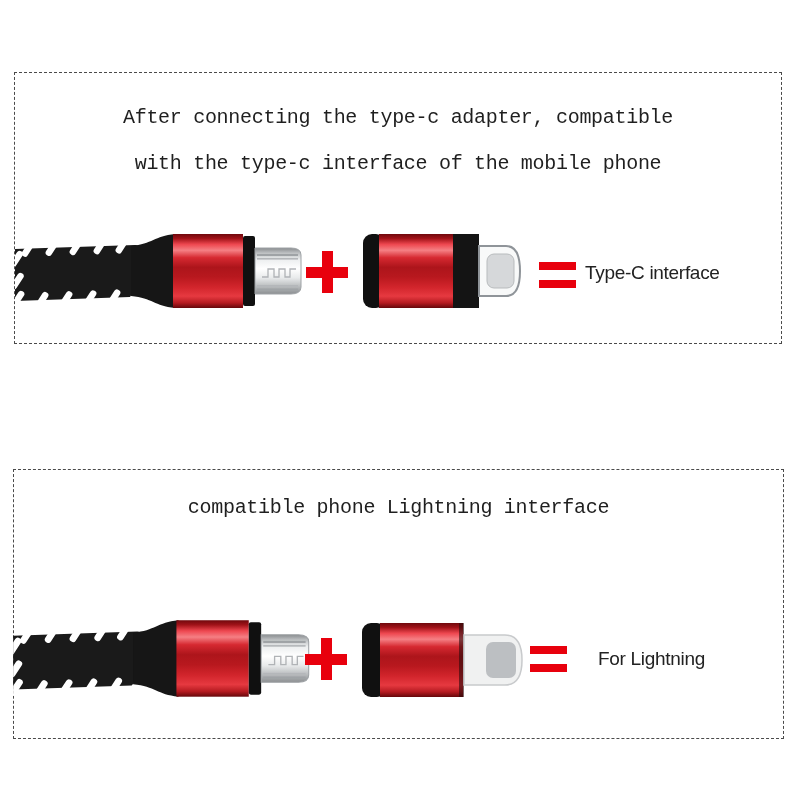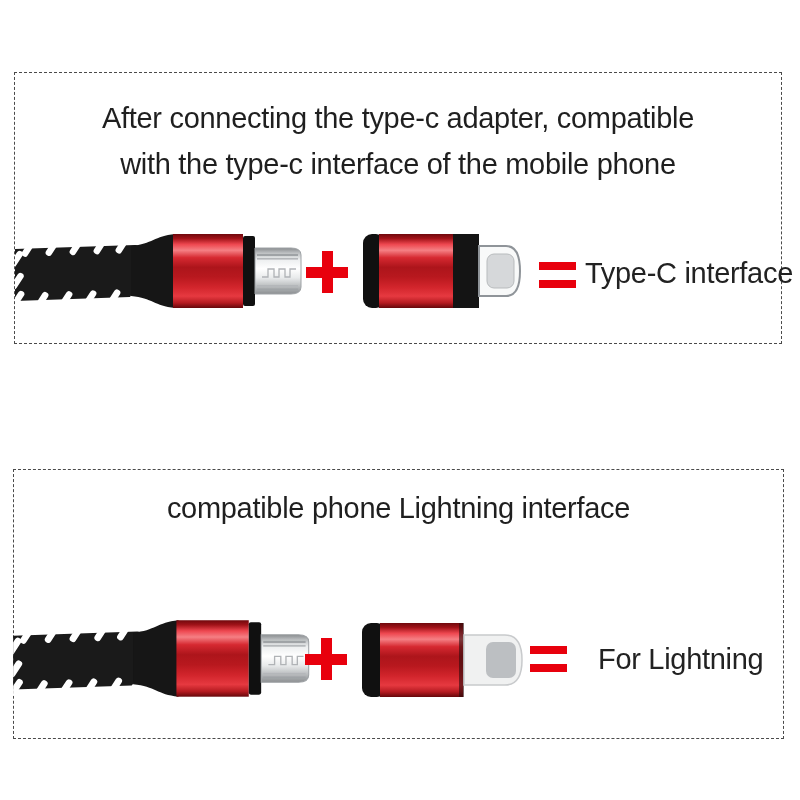--- a/index.html
+++ b/index.html
@@ -11,32 +11,32 @@
   .stage{position:absolute;inset:0;}
   .defs{position:absolute;width:0;height:0;}
   .panel{
     position:absolute;
     border:1px dashed var(--panel-border,#4a4a4a);
     box-sizing:border-box;
   }
   .headline{
     position:absolute;left:0;right:0;text-align:center;
     color:var(--headline-text,#1f1f1f);
-    font-size:29px;line-height:46px;letter-spacing:-0.3px;font-weight:400;
+    font-size:20px;line-height:46px;letter-spacing:-0.3px;font-weight:400;font-family:Liberation Mono, monospace;
   }
   .g{position:absolute;display:block;}
   .plus{position:absolute;width:42px;height:42px;}
   .plus .ph{position:absolute;left:0;top:15.5px;width:42px;height:11px;background:var(--accent-red,#e8000d);}
   .plus .pv{position:absolute;left:15.5px;top:0;width:11px;height:42px;background:var(--accent-red,#e8000d);}
   .equals{position:absolute;display:flex;flex-direction:column;gap:10px;}
   .equals span{display:block;width:37px;height:8px;background:var(--accent-red,#e8000d);}
   .result{
     position:absolute;white-space:nowrap;
     color:var(--label-text,#222222);
-    font-size:29px;line-height:36px;letter-spacing:-0.3px;
+    font-size:19px;line-height:36px;letter-spacing:-0.3px;
   }
 </style>
 </head>
 <body>
 
 <div class="stage">
 
   <svg class="defs" aria-hidden="true">
     <defs>
       <linearGradient id="gradRed" x1="0" y1="0" x2="0" y2="1">

